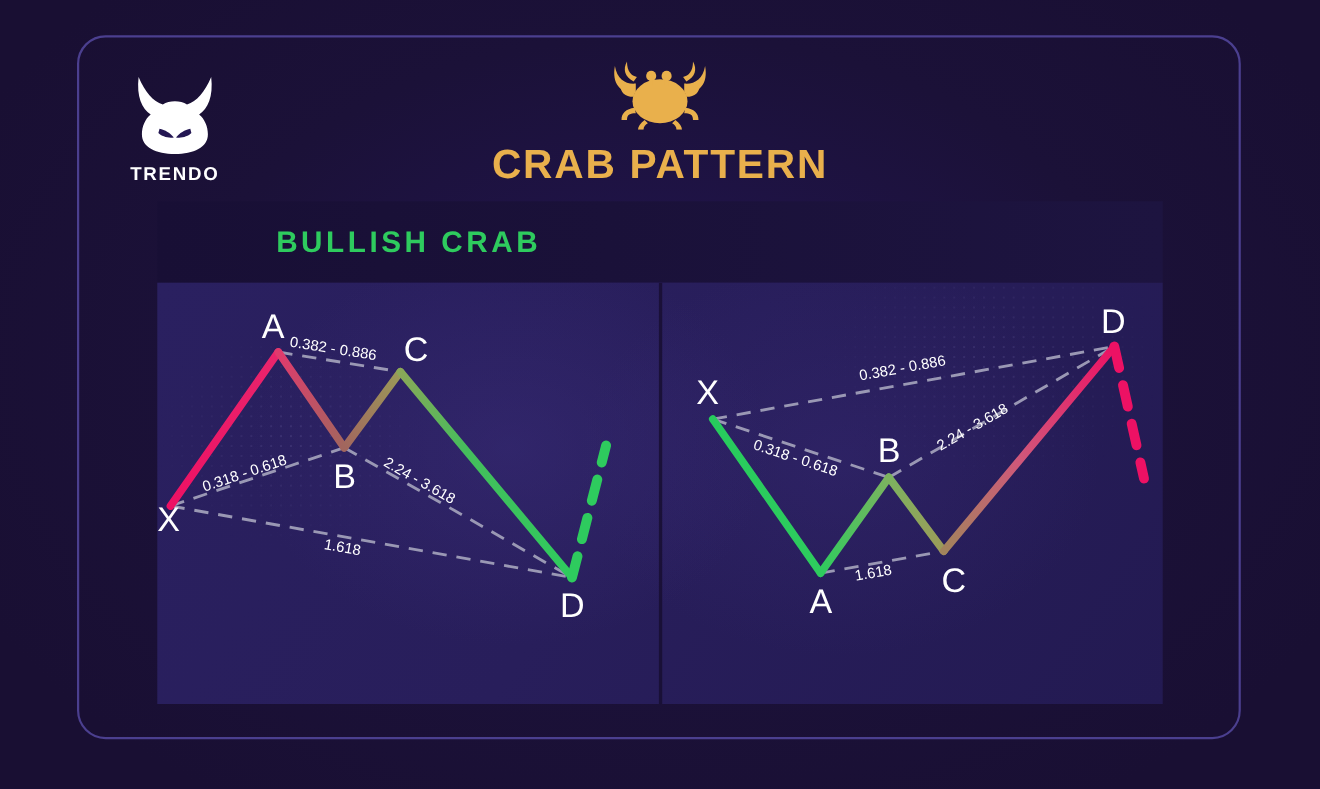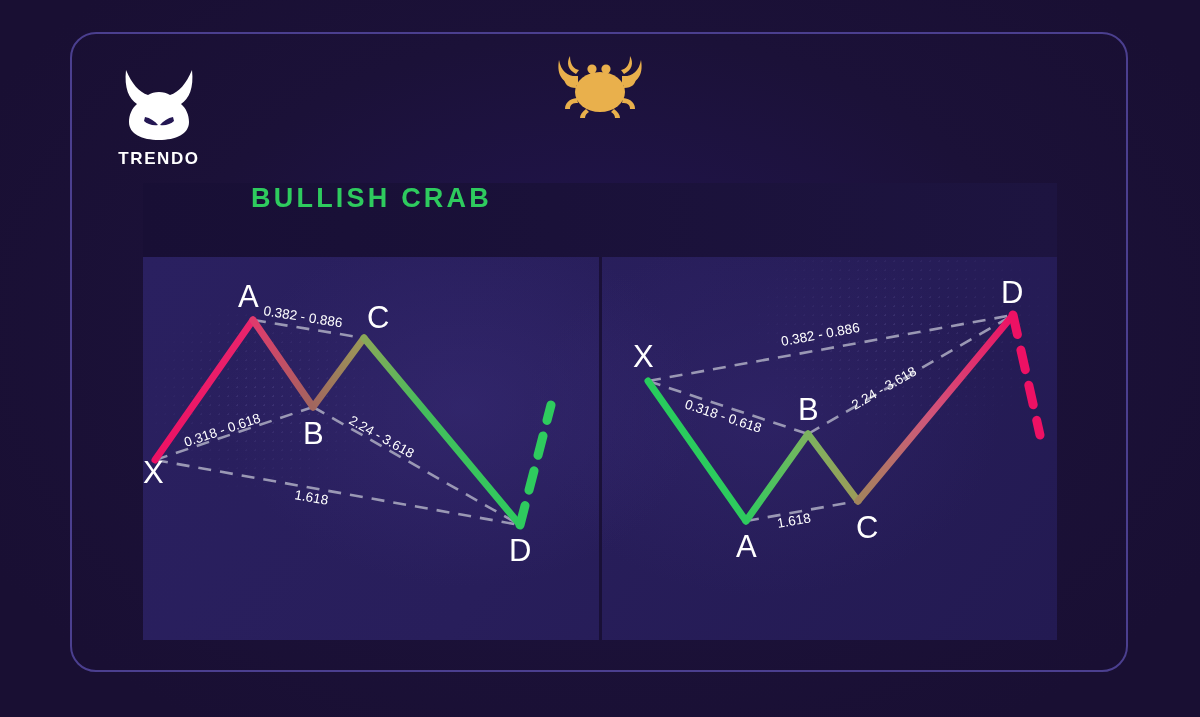--- a/index.html
+++ b/index.html
@@ -48,21 +48,21 @@
 
   
   .band {
     position: absolute;
     left: 143px; top: 183px;
     width: 914px; height: 74px;
     background: linear-gradient(90deg, #180f35 0%, #1a1139 45%, #1d1440 100%);
   }
   .band-cell {
     position: absolute; top: 0; height: 74px;
-    display: flex; align-items: flex-start; justify-content: center;
+    display: flex; align-items: center; justify-content: center;
   }
   .band-left  { left: 0;     width: 457px; }
   .band-right { left: 457px; width: 457px; }
   .band-title { font-size: 27px; font-weight: bold; letter-spacing: 3.2px; }
   .bull-title { color: #2ecb5e; }
   .bear-title { color: #e8175d; }
 
   
   .panel {
     position: absolute;
@@ -128,20 +128,21 @@
           <path d="M76 22 C84 18 86 11 82 4 C82 13 78 17 73 18 Z"></path>
           <path d="M28 36 C20 36 16 32 16 25 L21 25 C21 30 24 32 29 32 Z"></path>
           <path d="M76 36 C84 36 88 32 88 25 L83 25 C83 30 80 32 75 32 Z"></path>
           <path d="M29 46 C21 47 17 51 17 57 L22 57 C22 52 25 51 30 51 Z"></path>
           <path d="M75 46 C83 47 87 51 87 57 L82 57 C82 52 79 51 74 51 Z"></path>
           <path d="M38 57 C34 60 32 63 32 66 L37 66 C37 63 39 61 41 60 Z"></path>
           <path d="M66 57 C70 60 72 63 72 66 L67 66 C67 63 65 61 63 60 Z"></path>
         </g>
       </svg>
     </span>
+    <div class="title-text">CRAB PATTERN</div>
   </div>
 
   <div class="band">
     <div class="band-cell band-left">
       <span class="band-title bull-title">BULLISH CRAB</span>
     </div>
   </div>
 
   <div class="panel">
     <div class="dots"></div>

